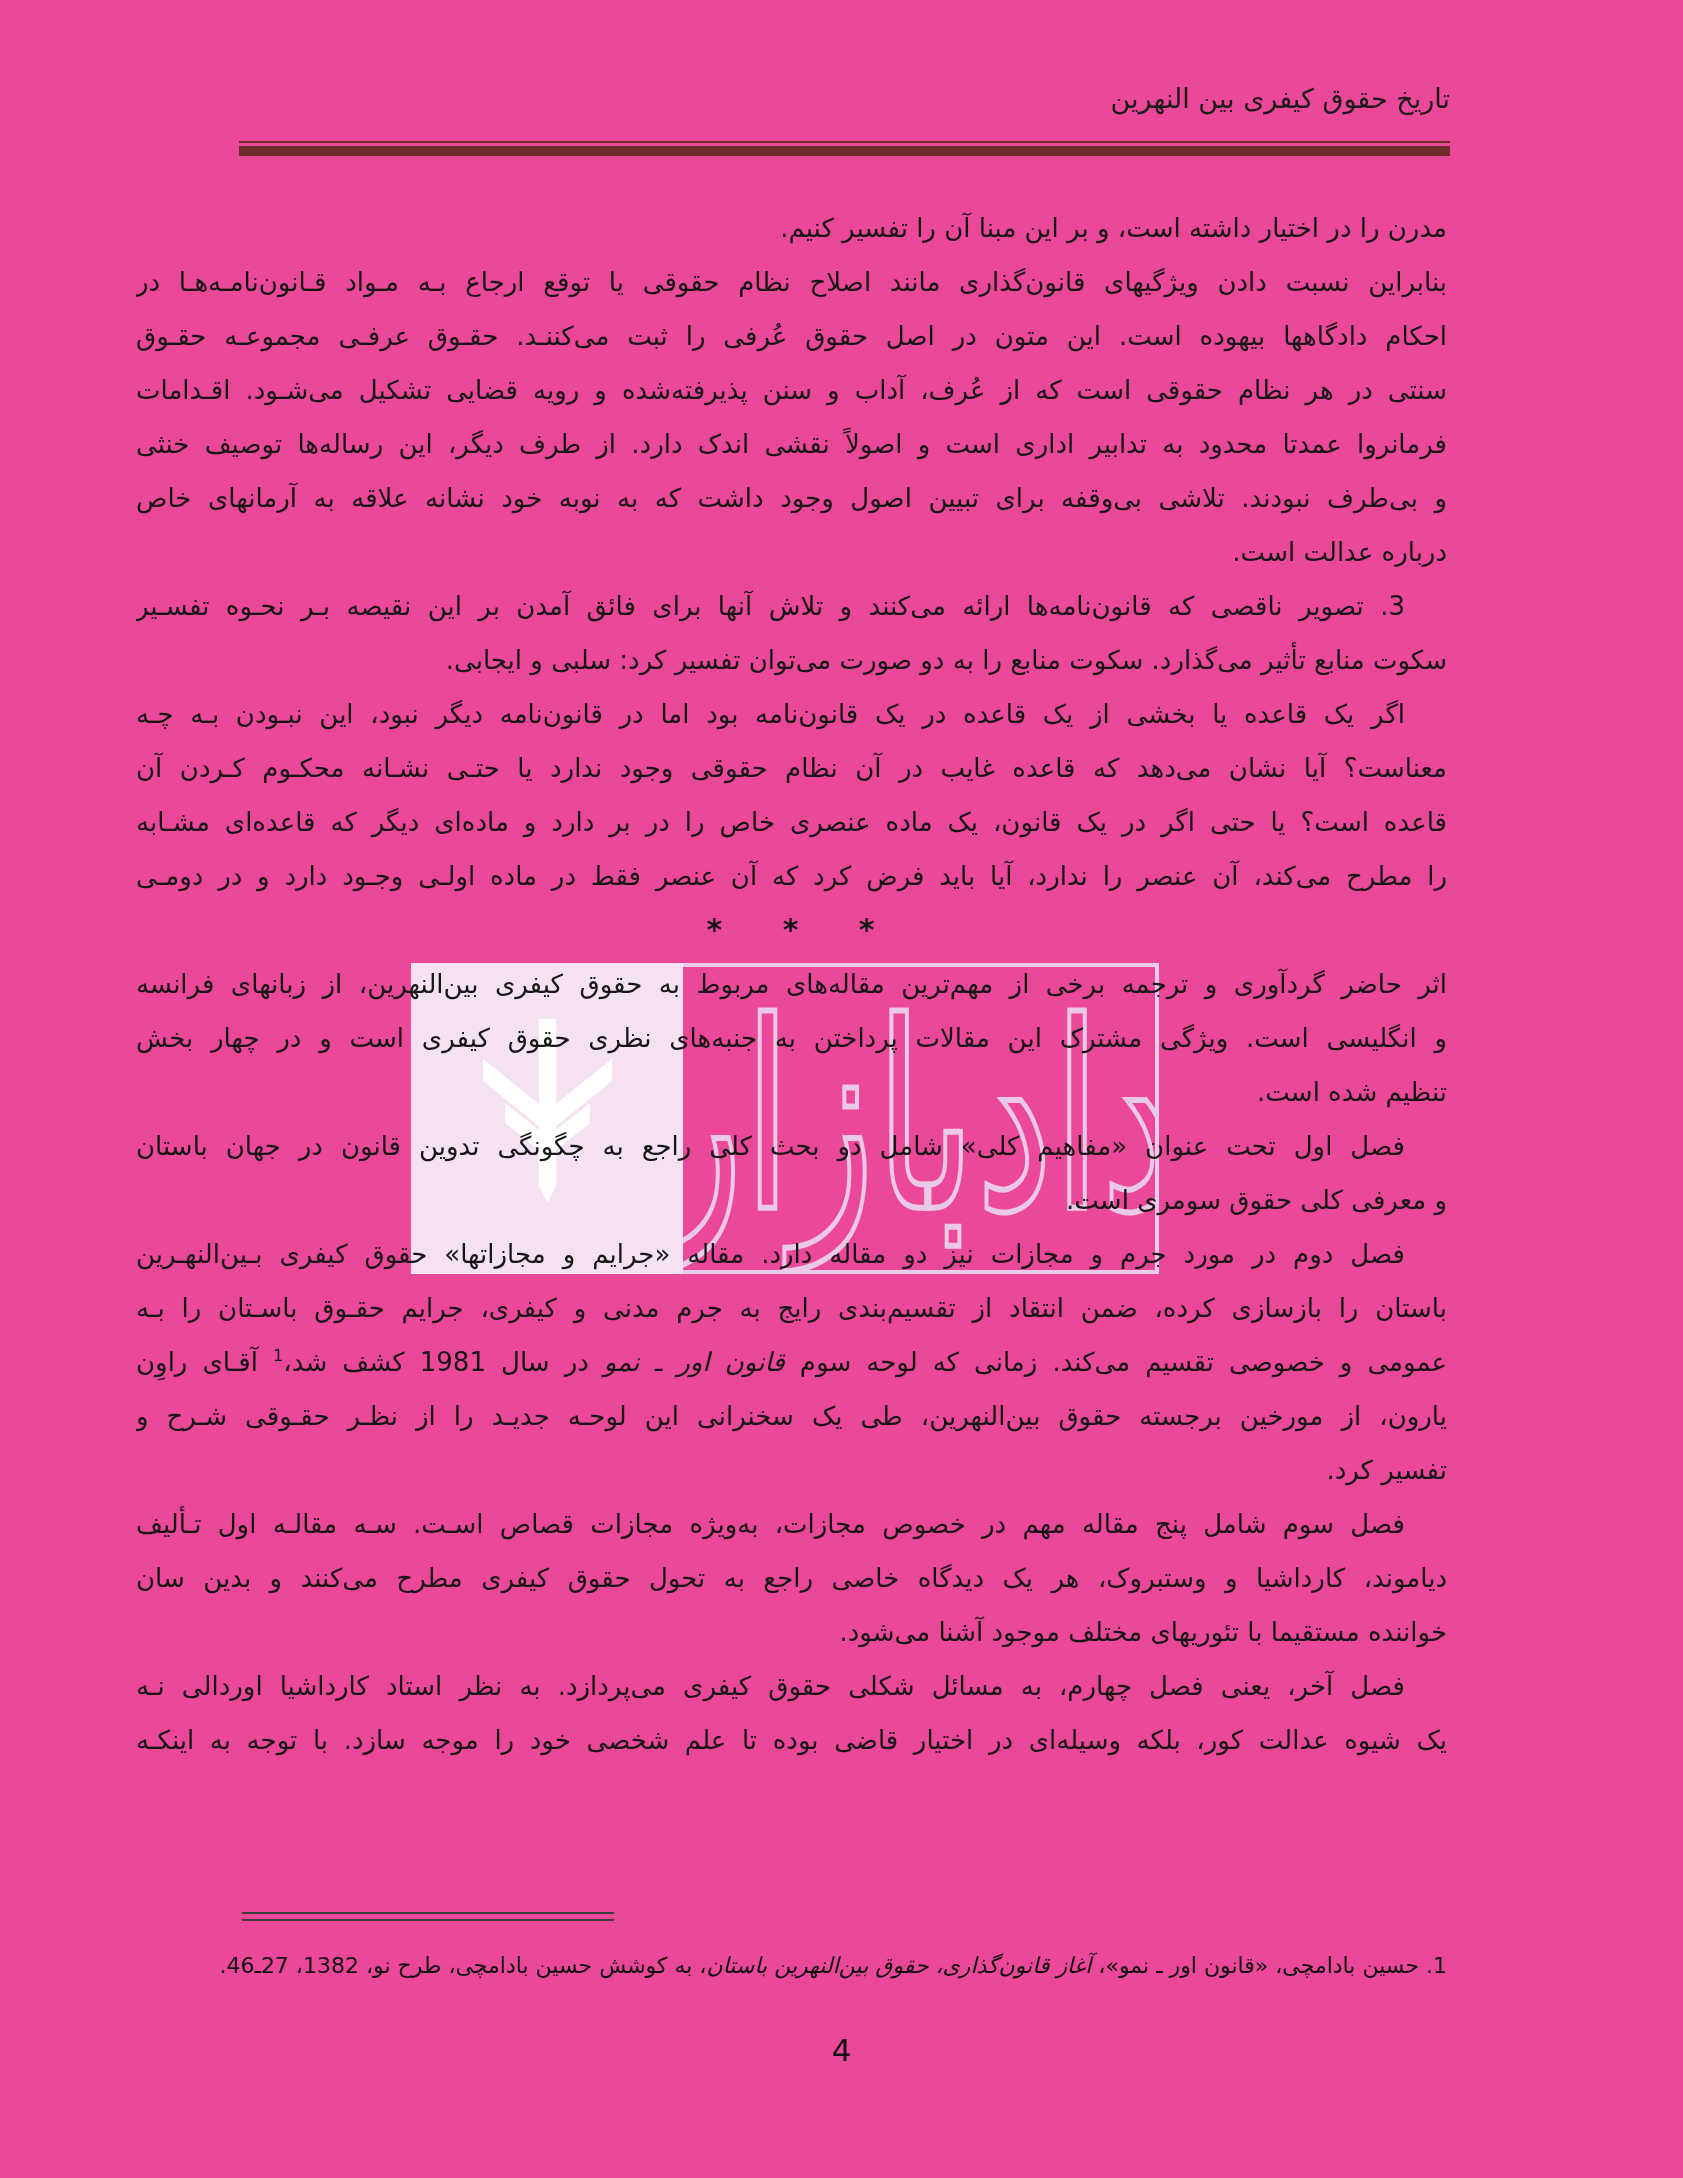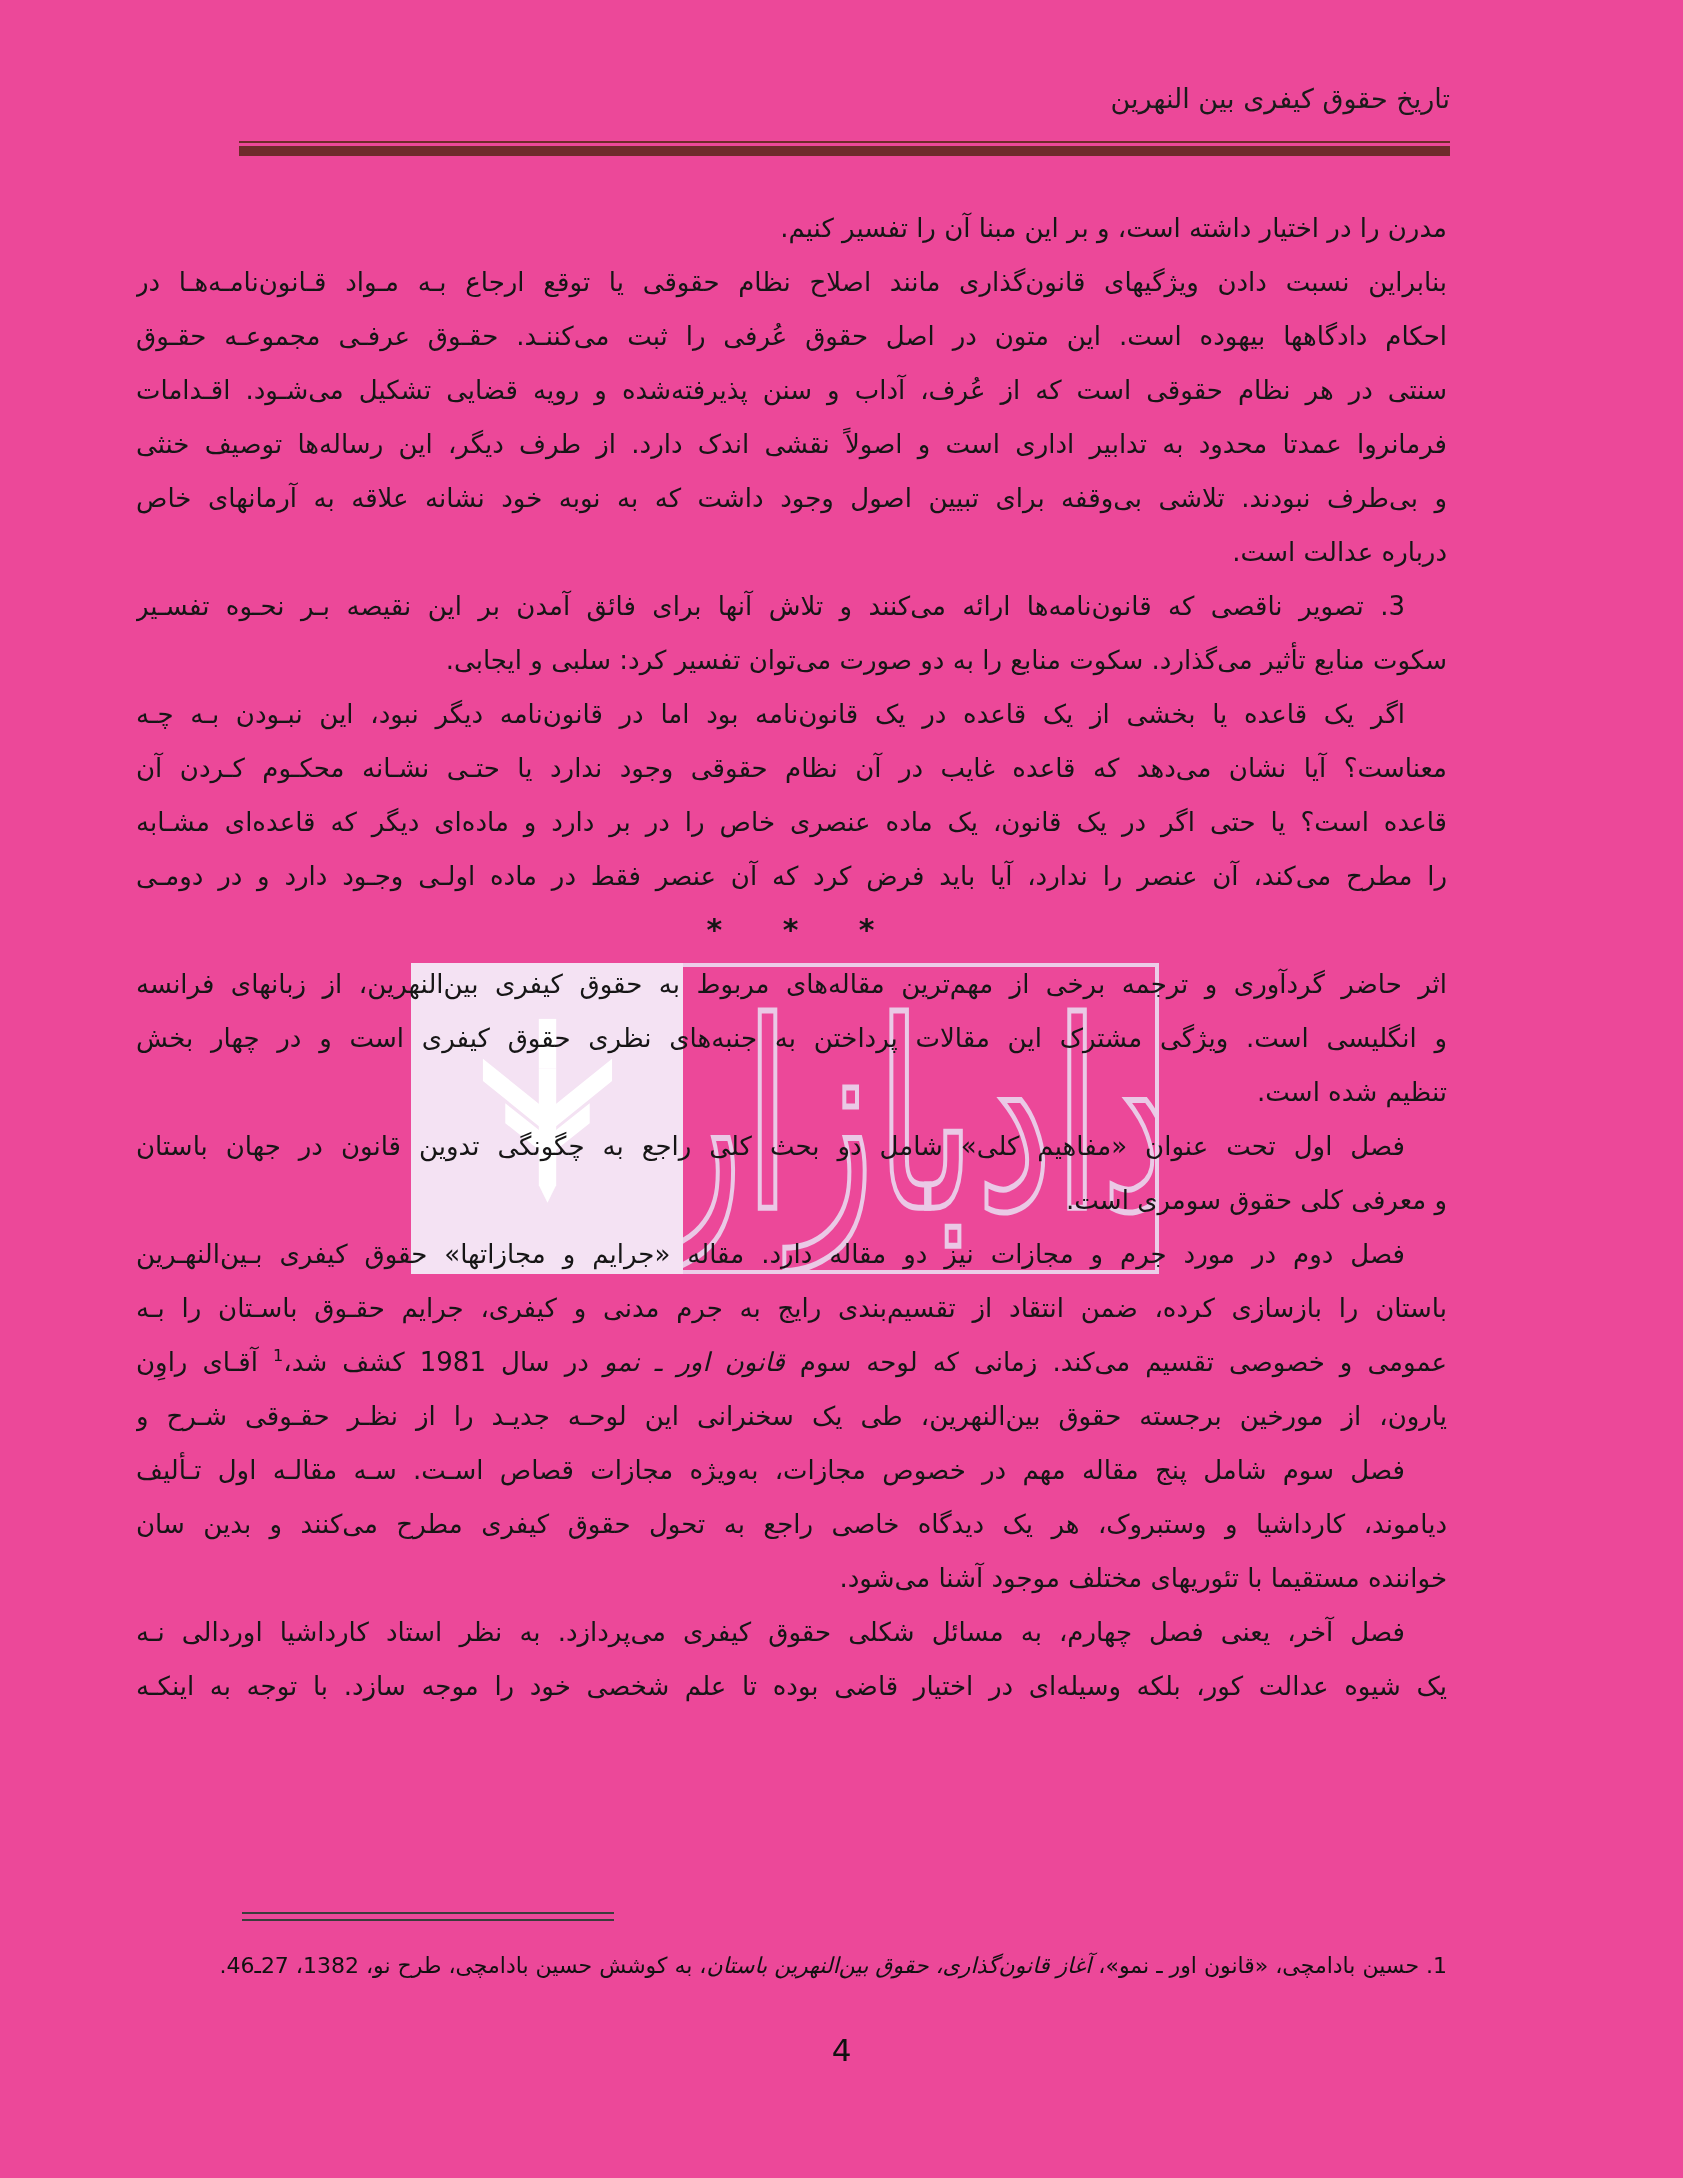--- a/index.html
+++ b/index.html
@@ -108,20 +108,21 @@
       <div class="line center stars"><span>* * *</span></div>
       <div class="line justify"><span>اثر حاضر گردآوری و ترجمه برخی از مهم‌ترین مقاله‌های مربوط به حقوق کیفری بین‌النهرین، از زبانهای فرانسه</span></div>
       <div class="line justify"><span>و انگلیسی است. ویژگی مشترک این مقالات پرداختن به جنبه‌های نظری حقوق کیفری است و در چهار بخش</span></div>
       <div class="line end"><span>تنظیم شده است.</span></div>
       <div class="line justify indent"><span>فصل اول تحت عنوان «مفاهیم کلی» شامل دو بحث کلی راجع به چگونگی تدوین قانون در جهان باستان</span></div>
       <div class="line end"><span>و معرفی کلی حقوق سومری است.</span></div>
       <div class="line justify indent"><span>فصل دوم در مورد جرم و مجازات نیز دو مقاله دارد. مقاله «جرایم و مجازاتها» حقوق کیفری بـین‌النهـرین</span></div>
       <div class="line justify"><span>باستان را بازسازی کرده، ضمن انتقاد از تقسیم‌بندی رایج به جرم مدنی و کیفری، جرایم حقـوق باسـتان را بـه</span></div>
       <div class="line justify"><span>عمومی و خصوصی تقسیم می‌کند. زمانی که لوحه سوم </span><span class="i">قانون اور ـ نمو</span><span> در سال 1981 کشف شد،</span><sup>1</sup><span> آقـای راوِن</span></div>
       <div class="line justify"><span>یارون، از مورخین برجسته حقوق بین‌النهرین، طی یک سخنرانی این لوحـه جدیـد را از نظـر حقـوقی شـرح و</span></div>
+      <div class="line end"><span>تفسیر کرد.</span></div>
       <div class="line justify indent"><span>فصل سوم شامل پنج مقاله مهم در خصوص مجازات، به‌ویژه مجازات قصاص اسـت. سـه مقالـه اول تـألیف</span></div>
       <div class="line justify"><span>دیاموند، کارداشیا و وستبروک، هر یک دیدگاه خاصی راجع به تحول حقوق کیفری مطرح می‌کنند و بدین سان</span></div>
       <div class="line end"><span>خواننده مستقیما با تئوریهای مختلف موجود آشنا می‌شود.</span></div>
       <div class="line justify indent"><span>فصل آخر، یعنی فصل چهارم، به مسائل شکلی حقوق کیفری می‌پردازد. به نظر استاد کارداشیا اوردالی نـه</span></div>
       <div class="line justify"><span>یک شیوه عدالت کور، بلکه وسیله‌ای در اختیار قاضی بوده تا علم شخصی خود را موجه سازد. با توجه به اینکـه</span></div>
     </div>
 
   <div class="footnote-sep"></div>
 
   <div class="footnote"><span>1. حسین بادامچی، «قانون اور ـ نمو»، </span><span class="i">آغاز قانون‌گذاری، حقوق بین‌النهرین باستان</span><span>، به کوشش حسین بادامچی، طرح نو، 1382، 27ـ46.</span></div>

